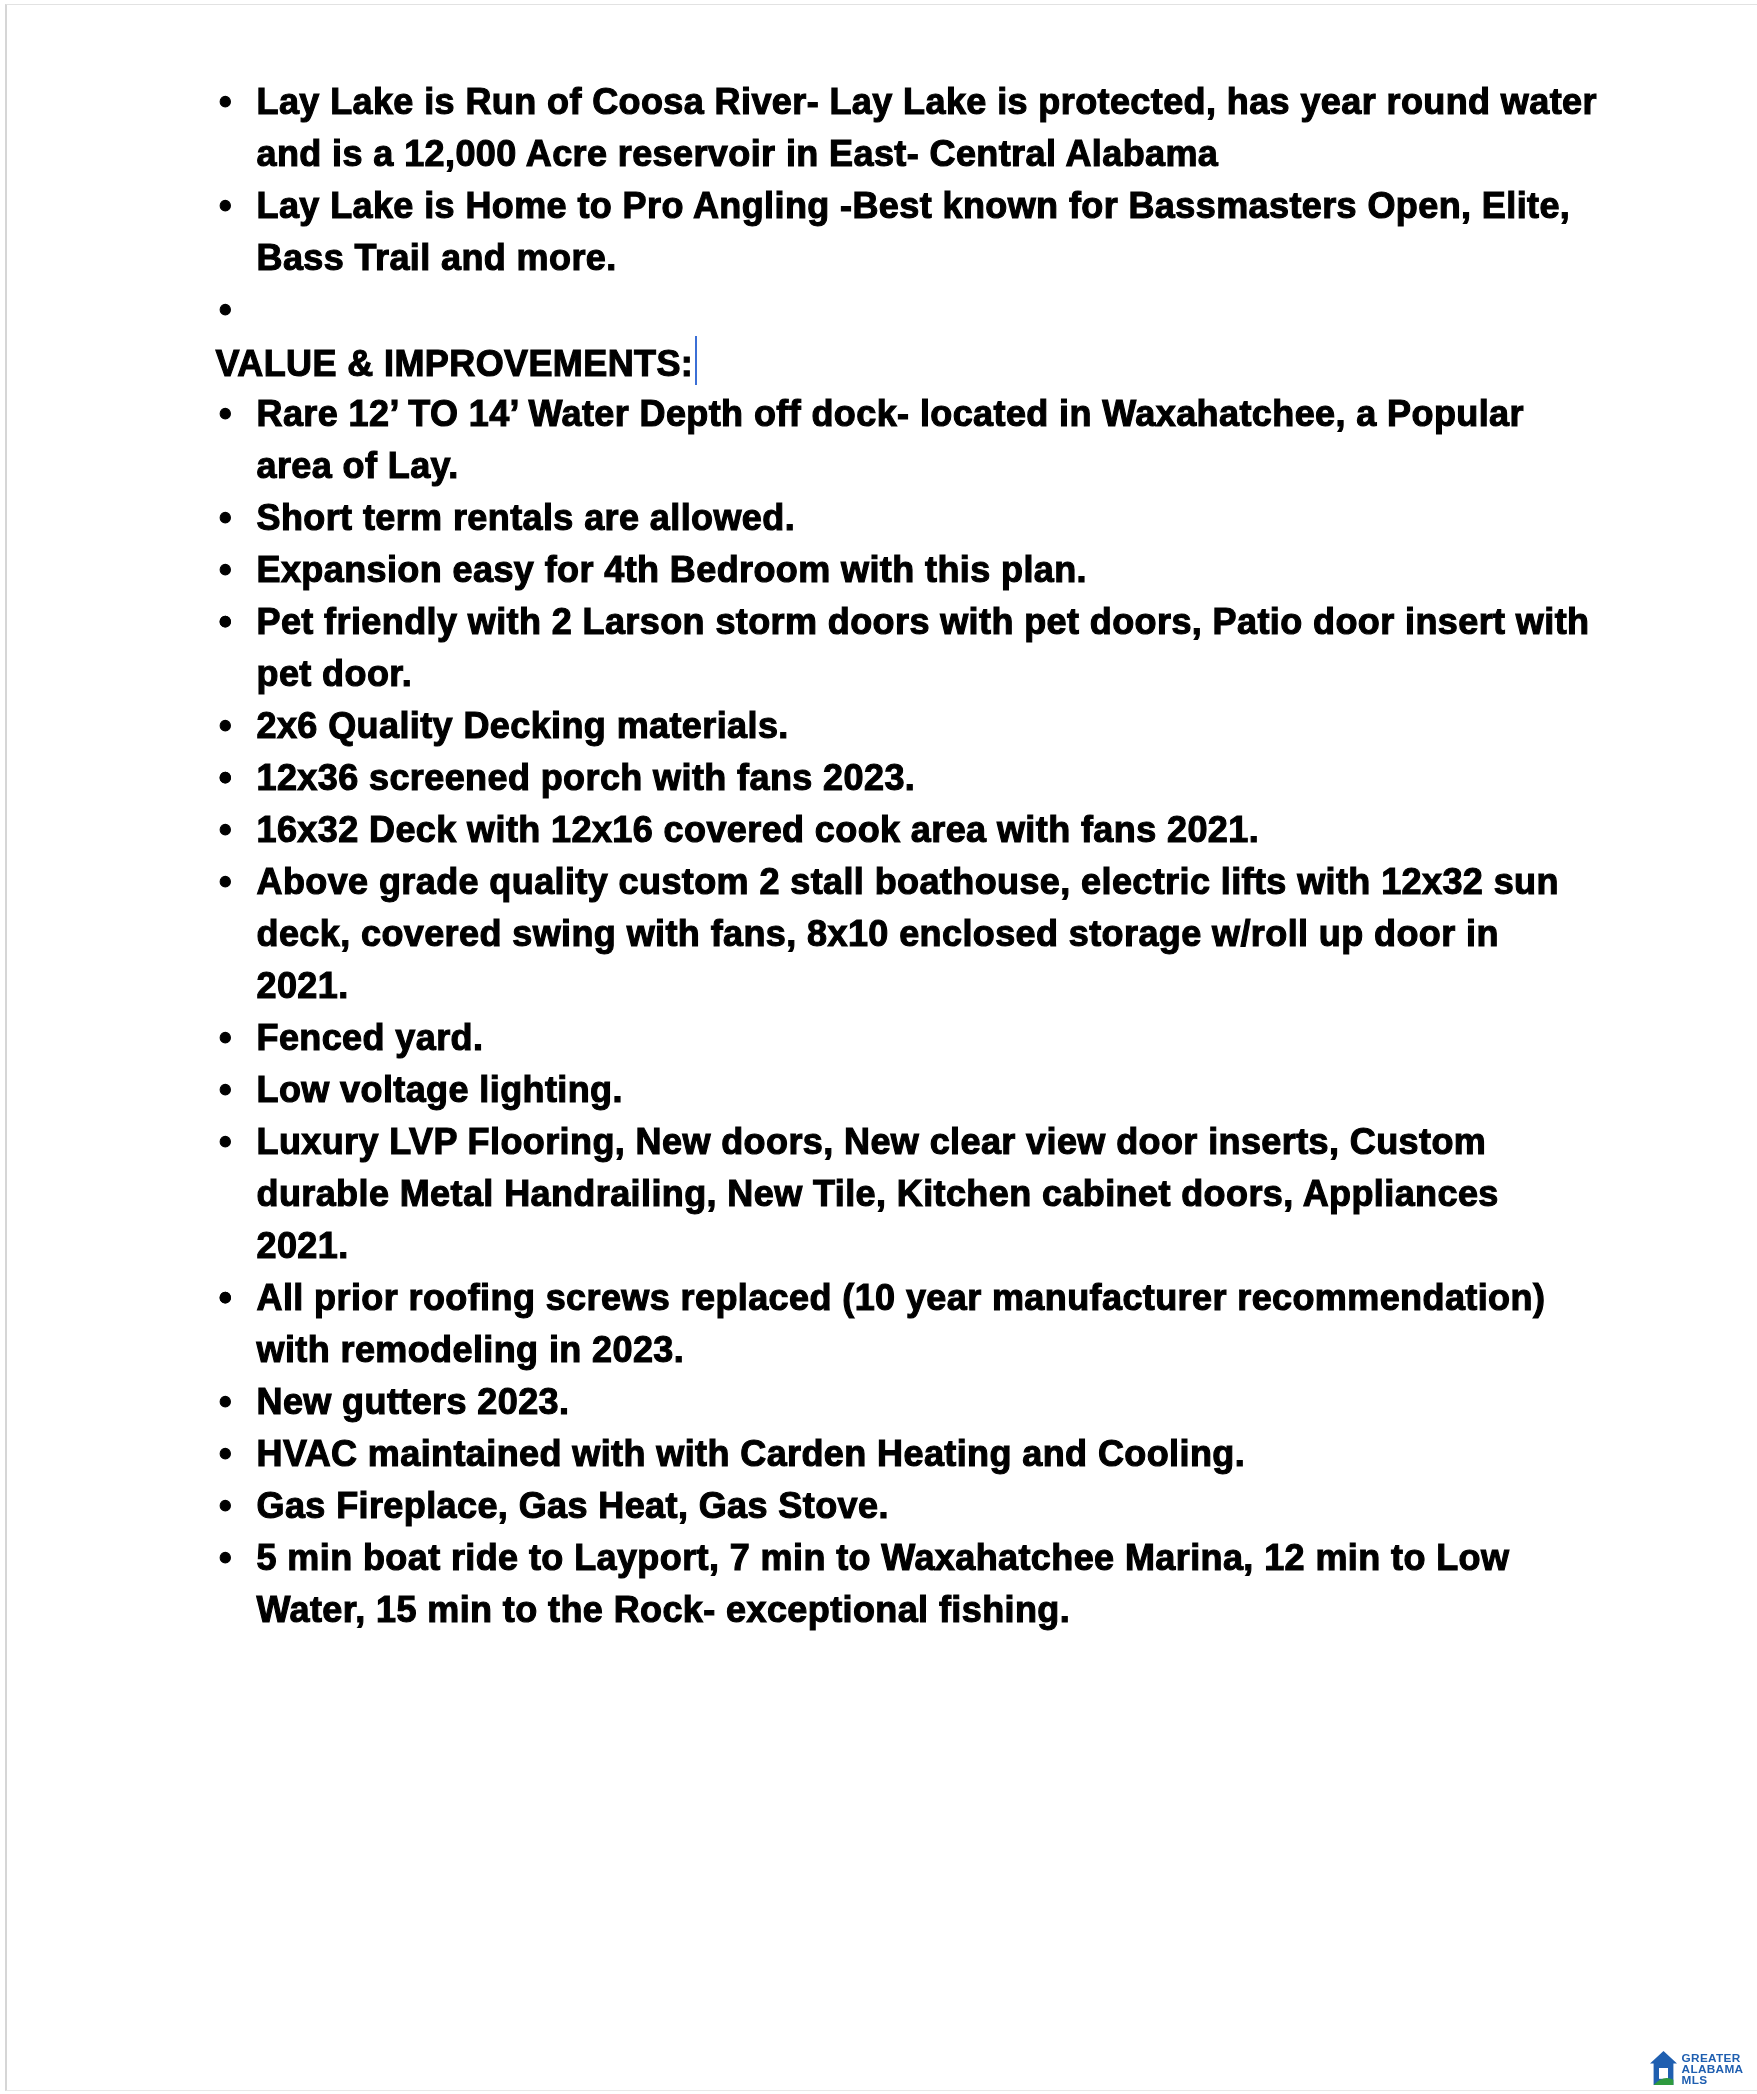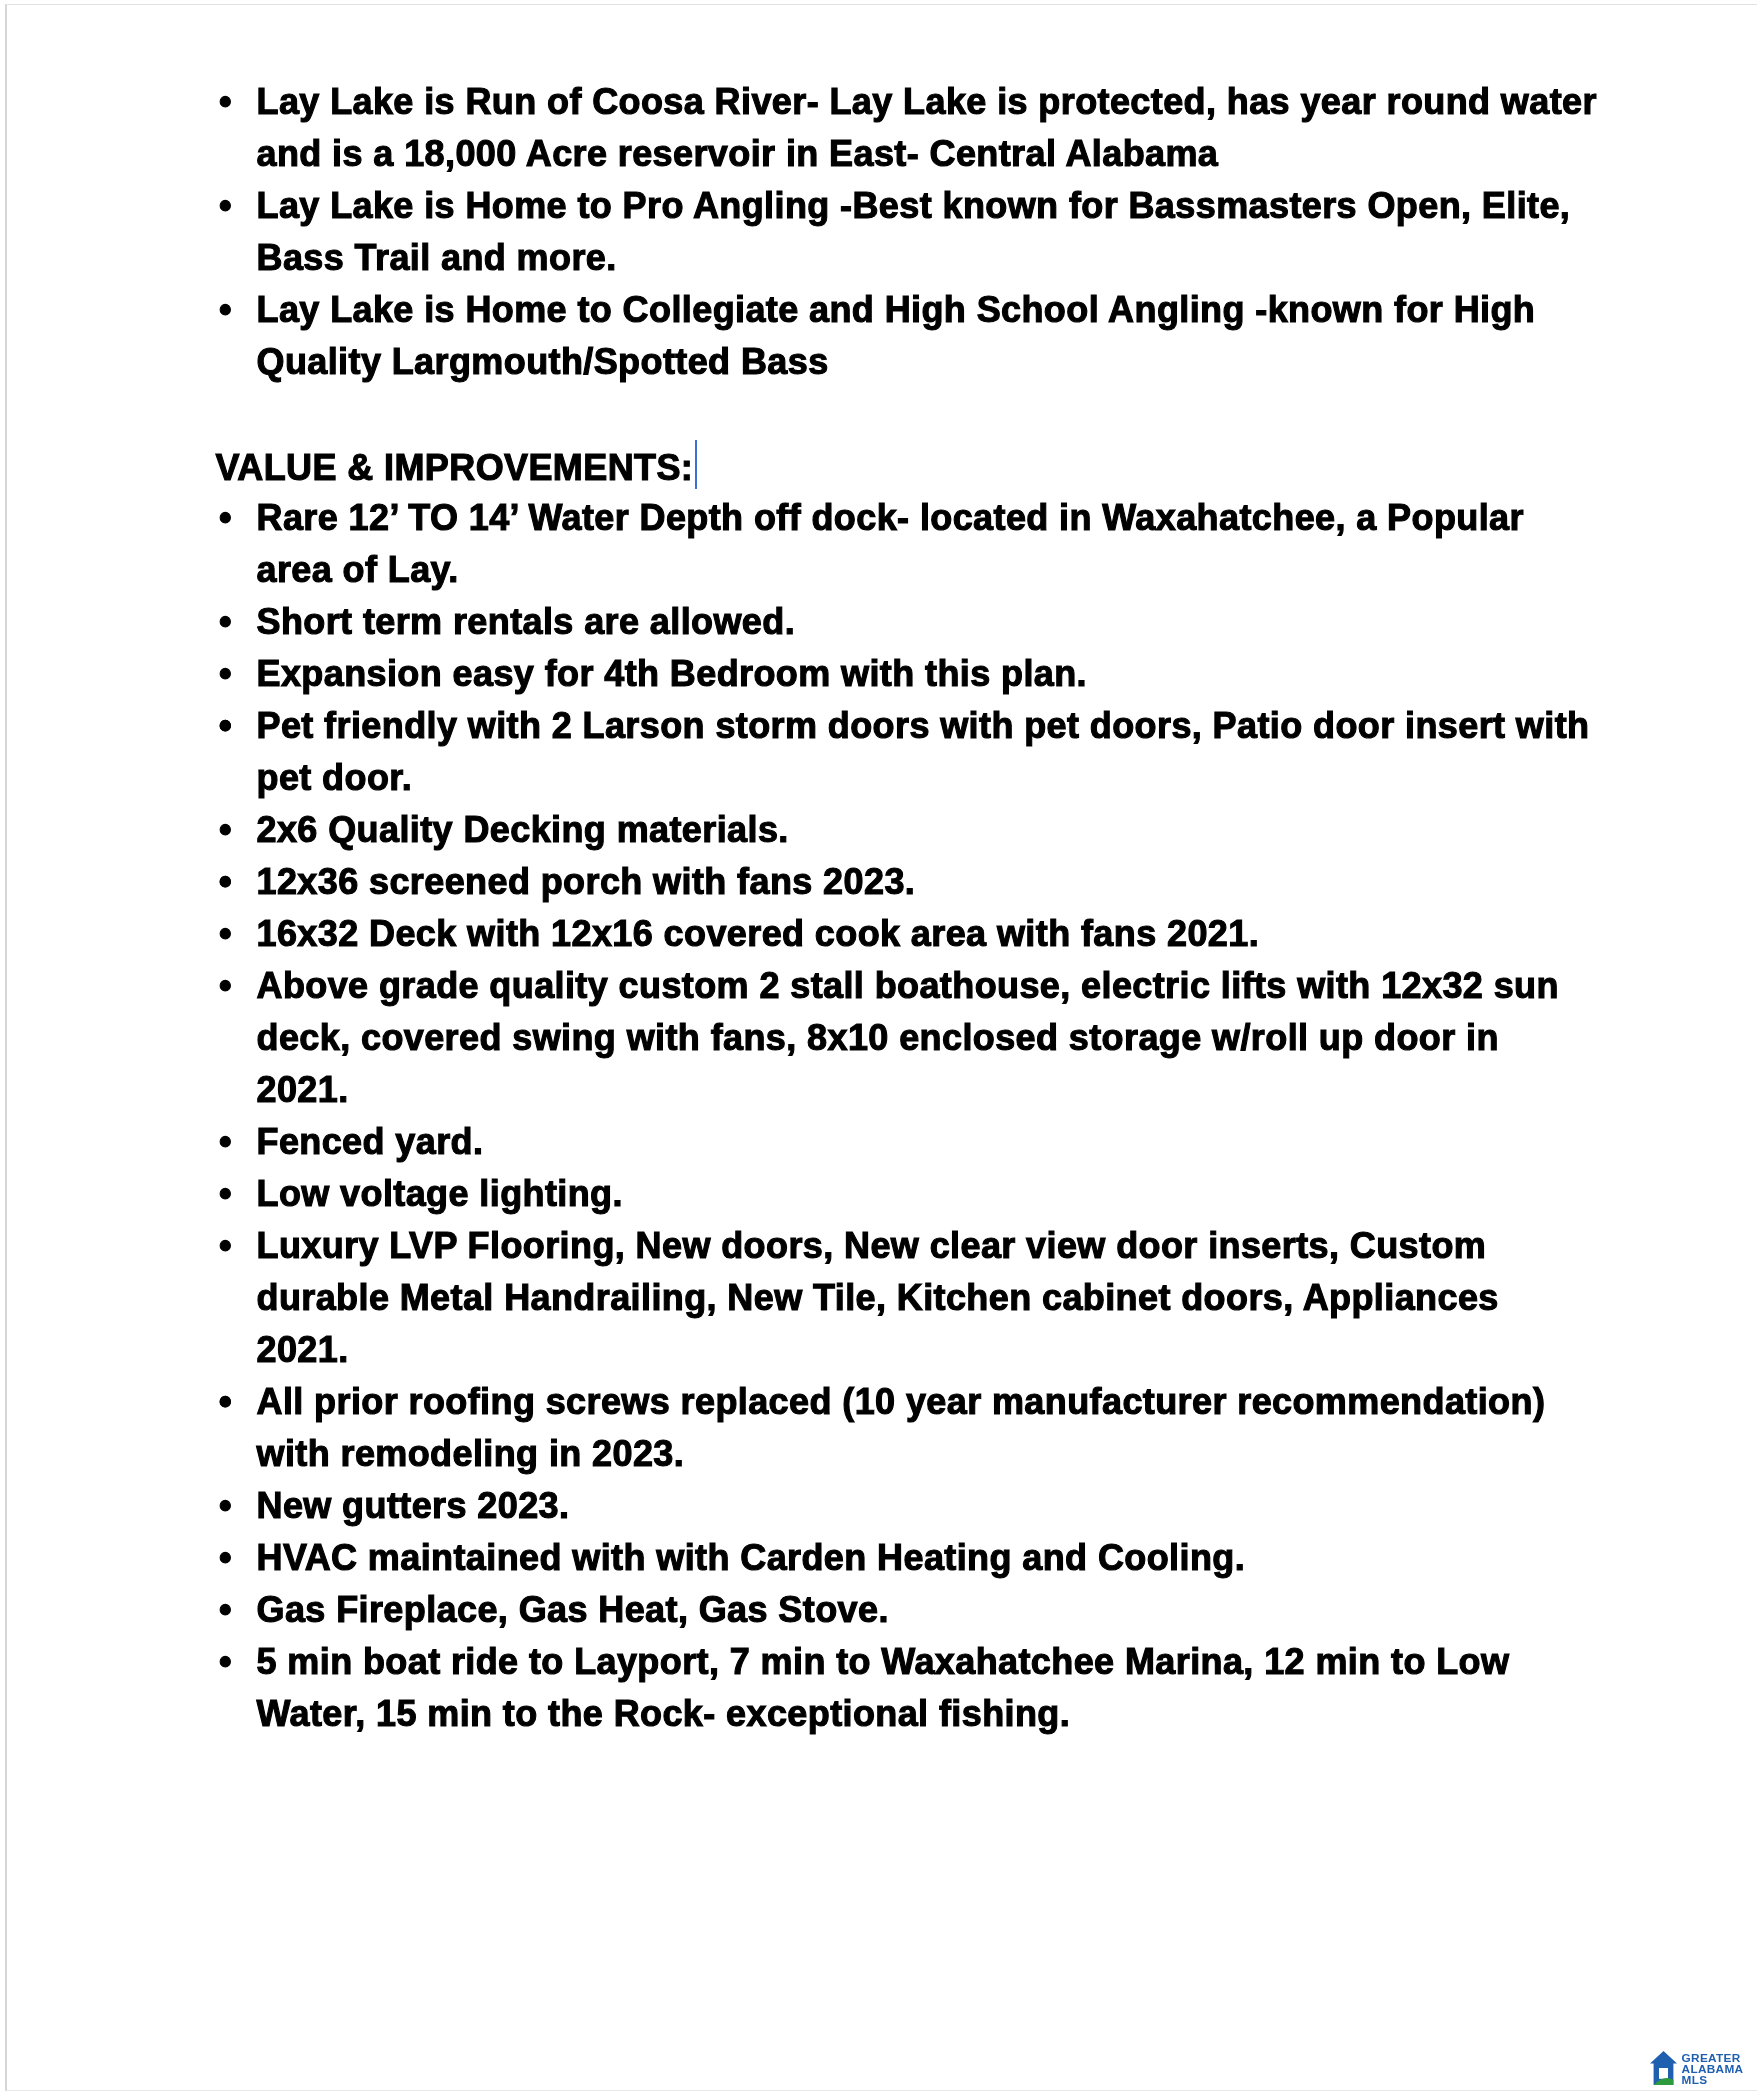--- a/index.html
+++ b/index.html
@@ -93,29 +93,28 @@
   </style>
 </head>
 <body>
 
 <div class="page">
   <div class="content">
 
     <ul class="bullets">
       <li>
         <span class="bullet">•</span>
-        <span>Lay Lake is Run of Coosa River- Lay Lake is protected, has year round water and is a 18,000 Acre reservoir in East- Central Alabama</span>
+        <span>Lay Lake is Run of Coosa River- Lay Lake is protected, has year round water and is a 12,000 Acre reservoir in East- Central Alabama</span>
       </li>
       <li>
         <span class="bullet">•</span>
         <span>Lay Lake is Home to Pro Angling -Best known for Bassmasters Open, Elite, Bass Trail and more.</span>
       </li>
       <li>
         <span class="bullet">•</span>
-        <span>Lay Lake is Home to Collegiate and High School Angling -known for High Quality Largmouth/Spotted Bass</span>
       </li>
     </ul>
 
     <div class="spacer"></div>
 
     <div class="heading">
       <span>VALUE &amp; IMPROVEMENTS:</span><span class="cursor"></span>
     </div>
 
     <ul class="bullets">

